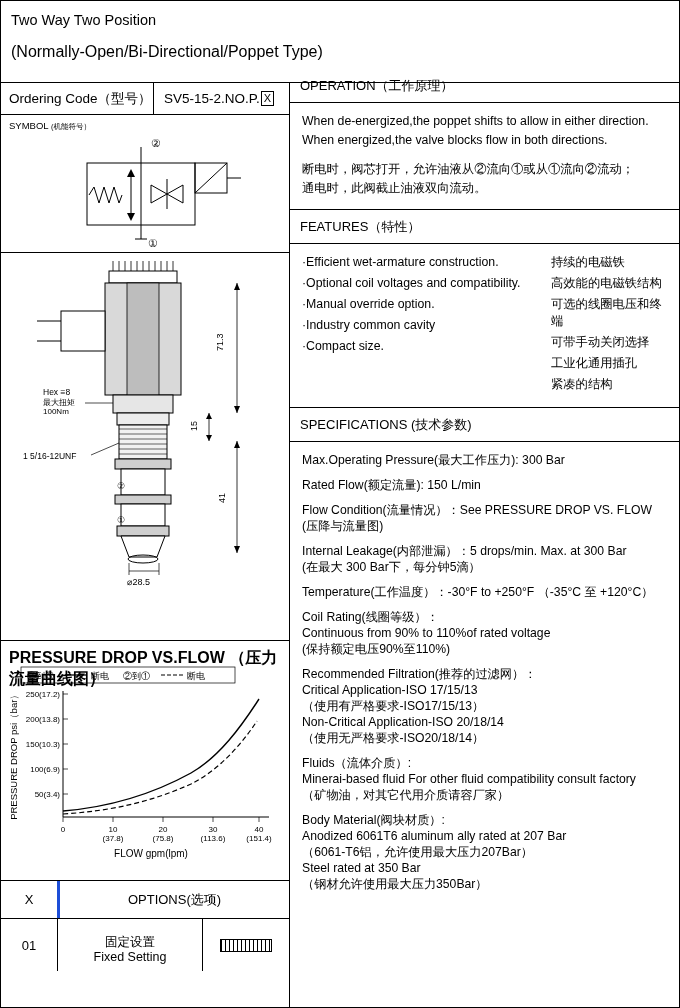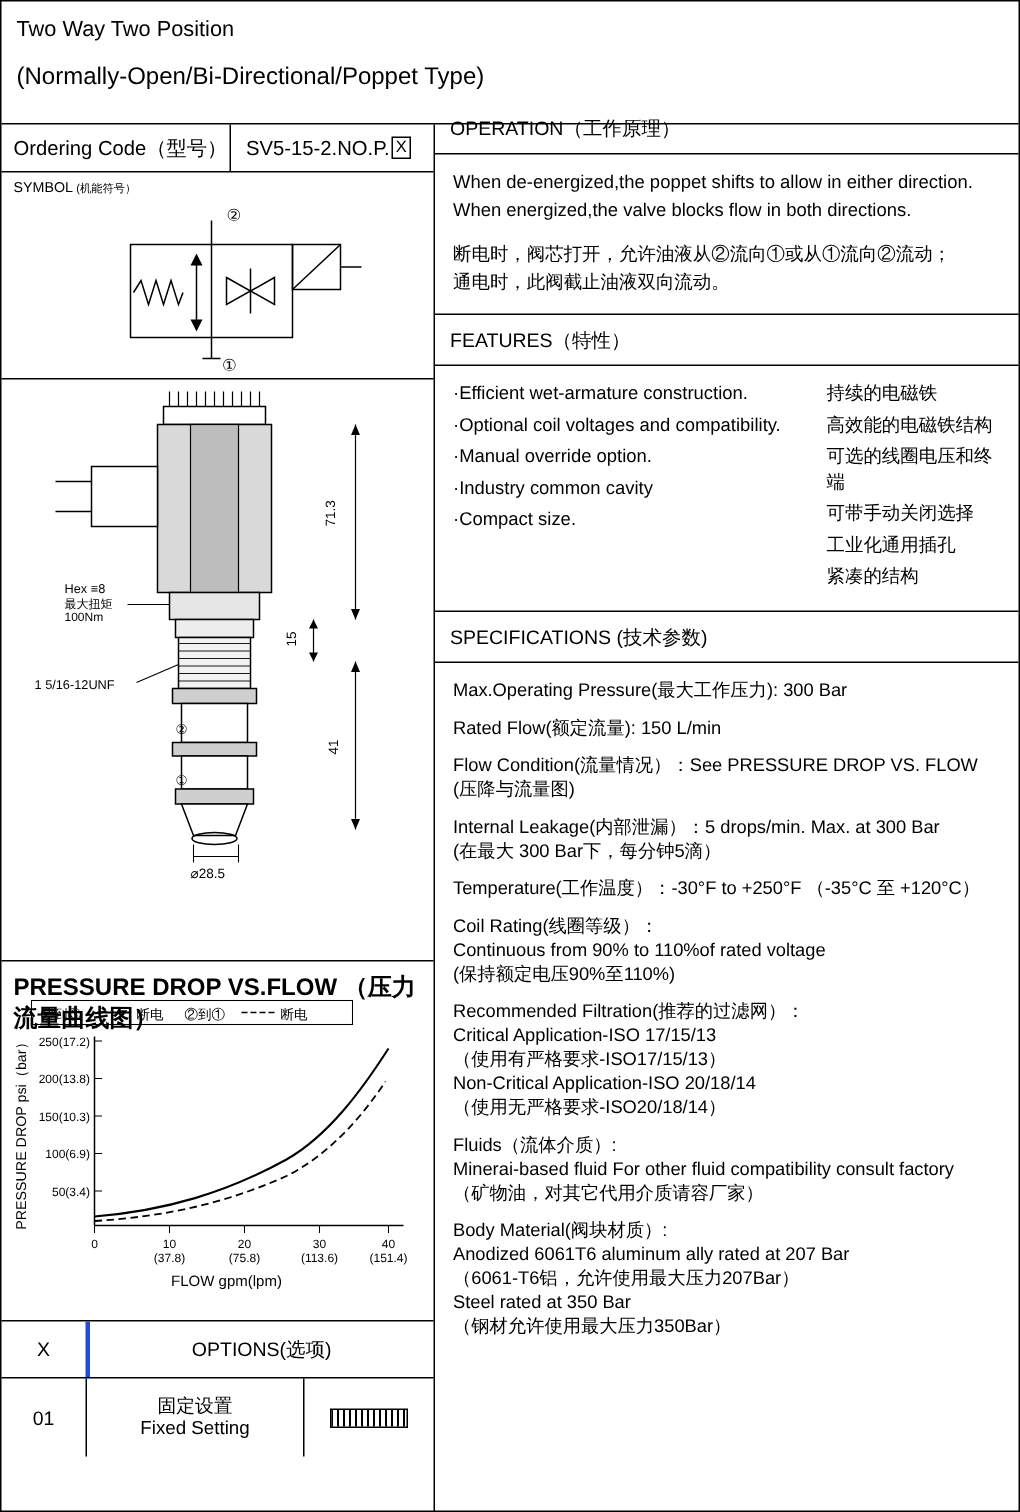--- a/index.html
+++ b/index.html
@@ -25,21 +25,21 @@
   .drawbox{position:relative;height:388px;border-bottom:1px solid #000;box-sizing:border-box;overflow:hidden;}
 
   .curvebox{position:relative;height:240px;border-bottom:1px solid #000;box-sizing:border-box;overflow:hidden;}
   .curvetitle{font-size:16px;padding:7px 0 17px 8px;font-weight:bold;}
 
   .optbar{position:relative;height:38px;border-bottom:1px solid #000;box-sizing:border-box;display:flex;align-items:center;}
   .optbar .x{width:56px;text-align:center;font-size:13px;}
   .optbar .t{flex:1;text-align:center;font-size:13px;border-left:3px solid #1d4ed8;height:100%;display:flex;align-items:center;justify-content:center;box-sizing:border-box;}
   .optrow{position:relative;height:auto;min-height:52px;display:flex;align-items:stretch;}
   .optrow .x{width:56px;display:flex;align-items:center;justify-content:center;font-size:13px;}
-  .optrow .mid{flex:1;border-left:1px solid #000;border-right:1px solid #000;display:flex;flex-direction:column;align-items:center;justify-content:center;font-size:12.5px;line-height:15px;box-sizing:border-box;padding:6px 0;}
+  .optrow .mid{flex:1;border-left:1px solid #000;border-right:1px solid #000;display:flex;flex-direction:column;align-items:center;justify-content:flex-end;font-size:12.5px;line-height:15px;box-sizing:border-box;padding:6px 0;}
   .optrow .pic{width:86px;display:flex;align-items:center;justify-content:center;}
   .spring{width:52px;height:13px;background:repeating-linear-gradient(90deg,#000 0 1px,transparent 1px 4px);border:1px solid #000;box-sizing:border-box;}
 
   .sec{border-bottom:1px solid #000;box-sizing:border-box;}
   .sechead{font-size:13px;padding:8px 0 7px 10px;border-bottom:1px solid #000;}
   .secbody{padding:10px 10px 10px 12px;}
   .op p{margin:0 0 2px 0;font-size:12.3px;line-height:17px;}
   .op .gap{height:10px;}
   .feat{display:flex;}
   .feat .c1{flex:1;}

